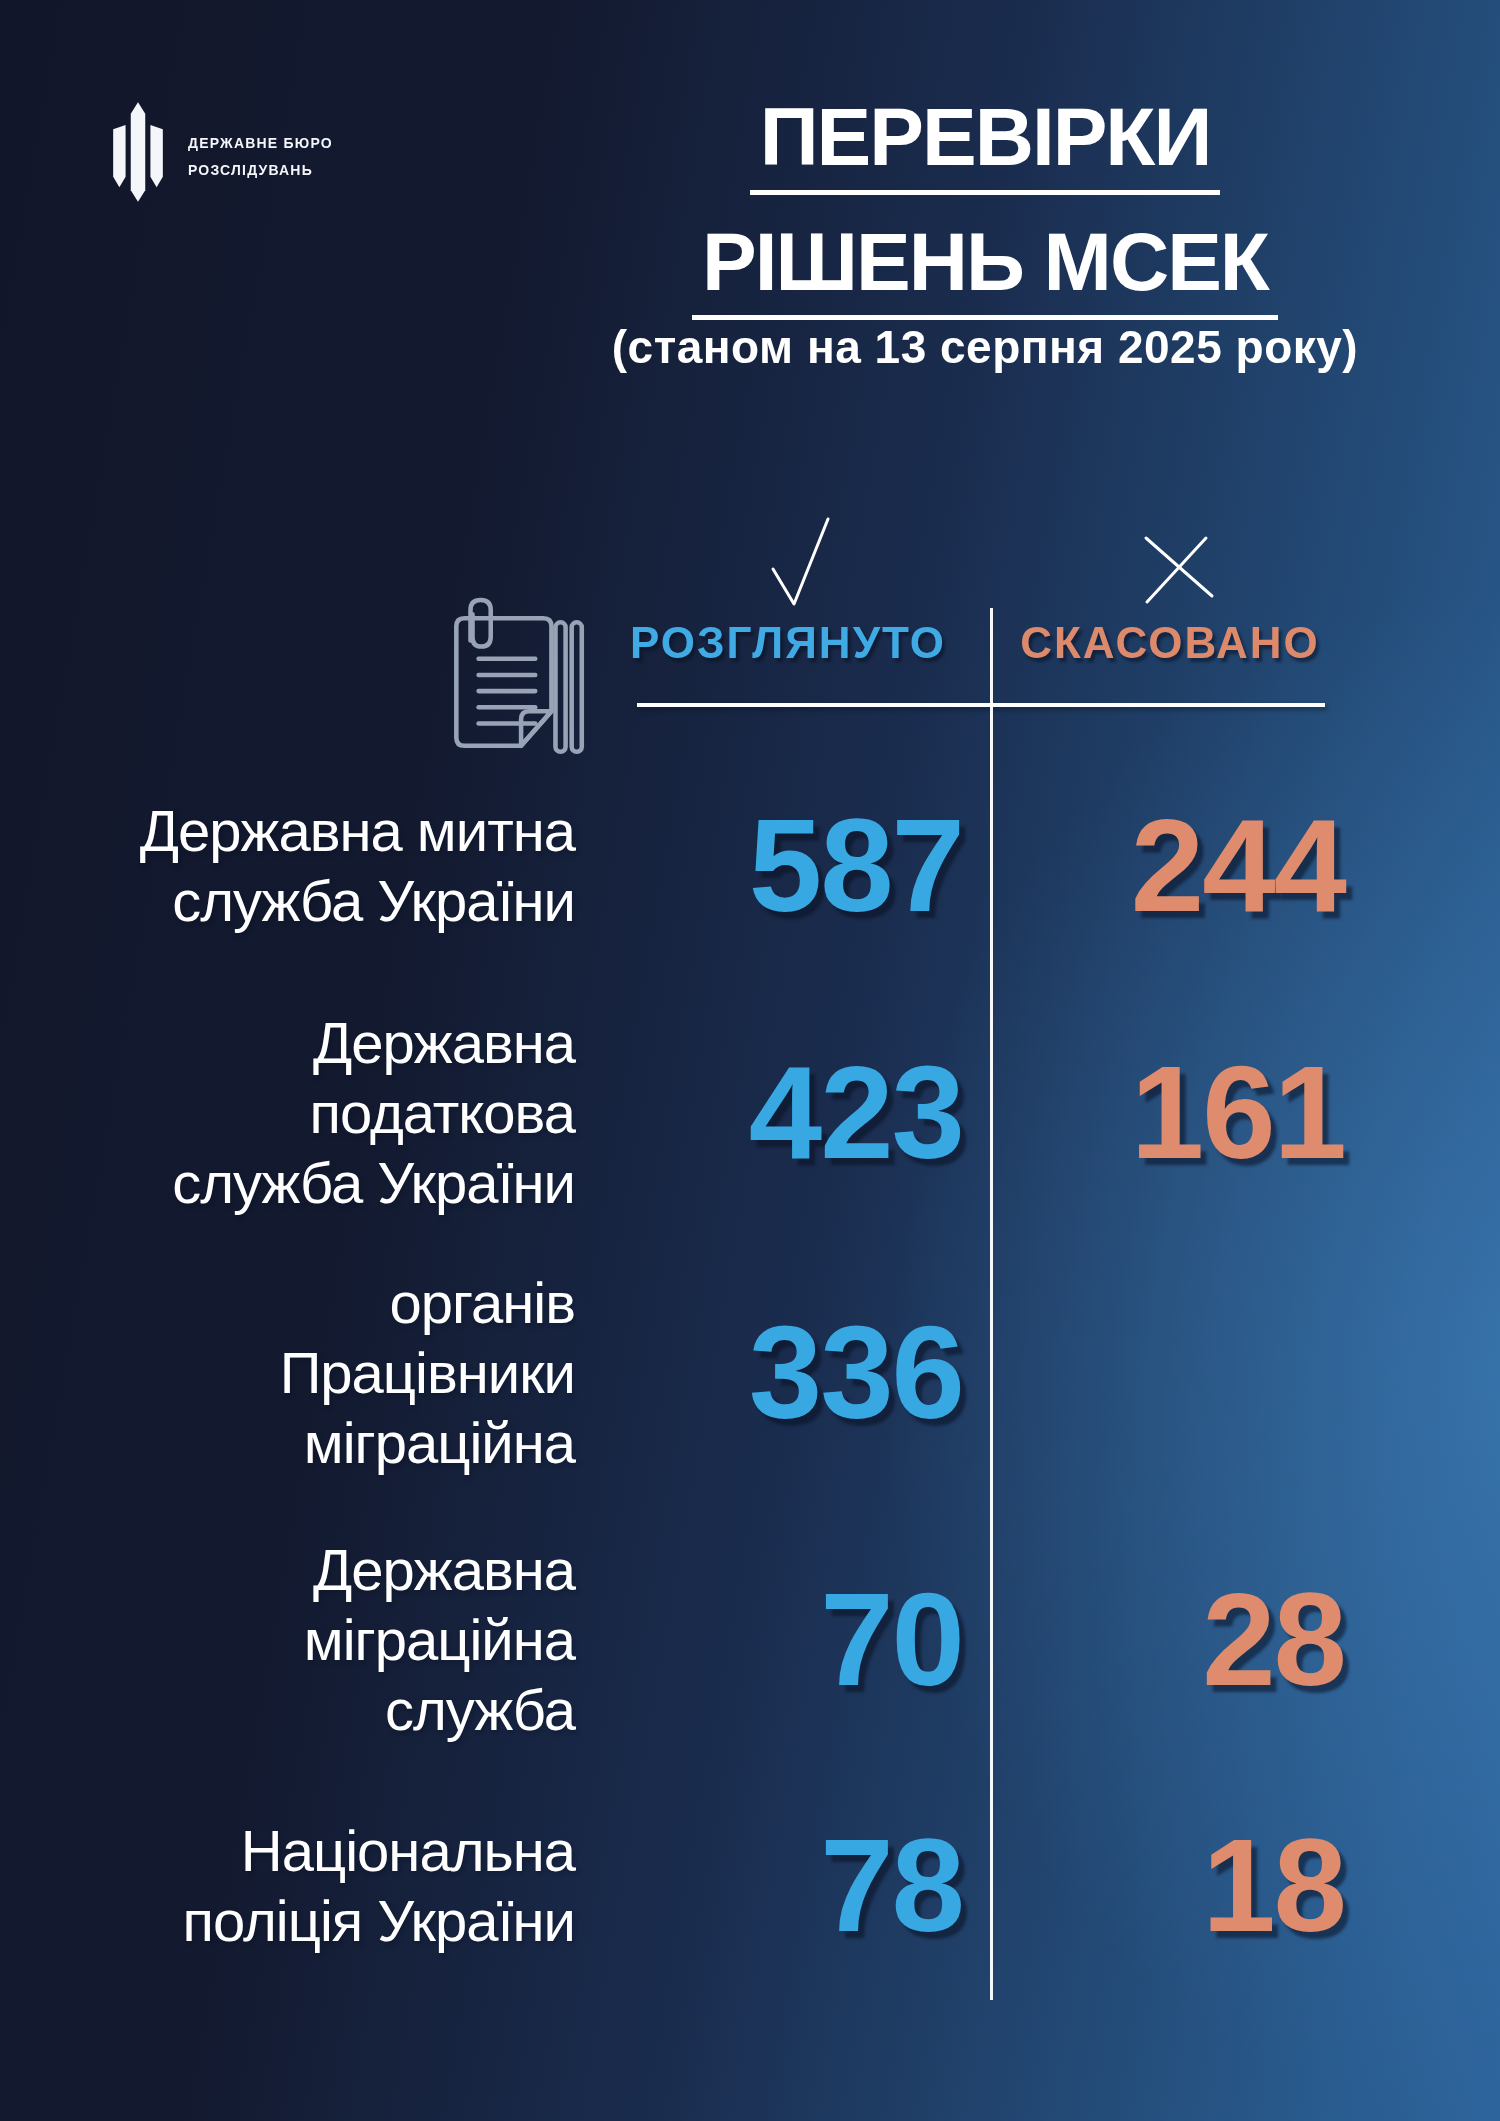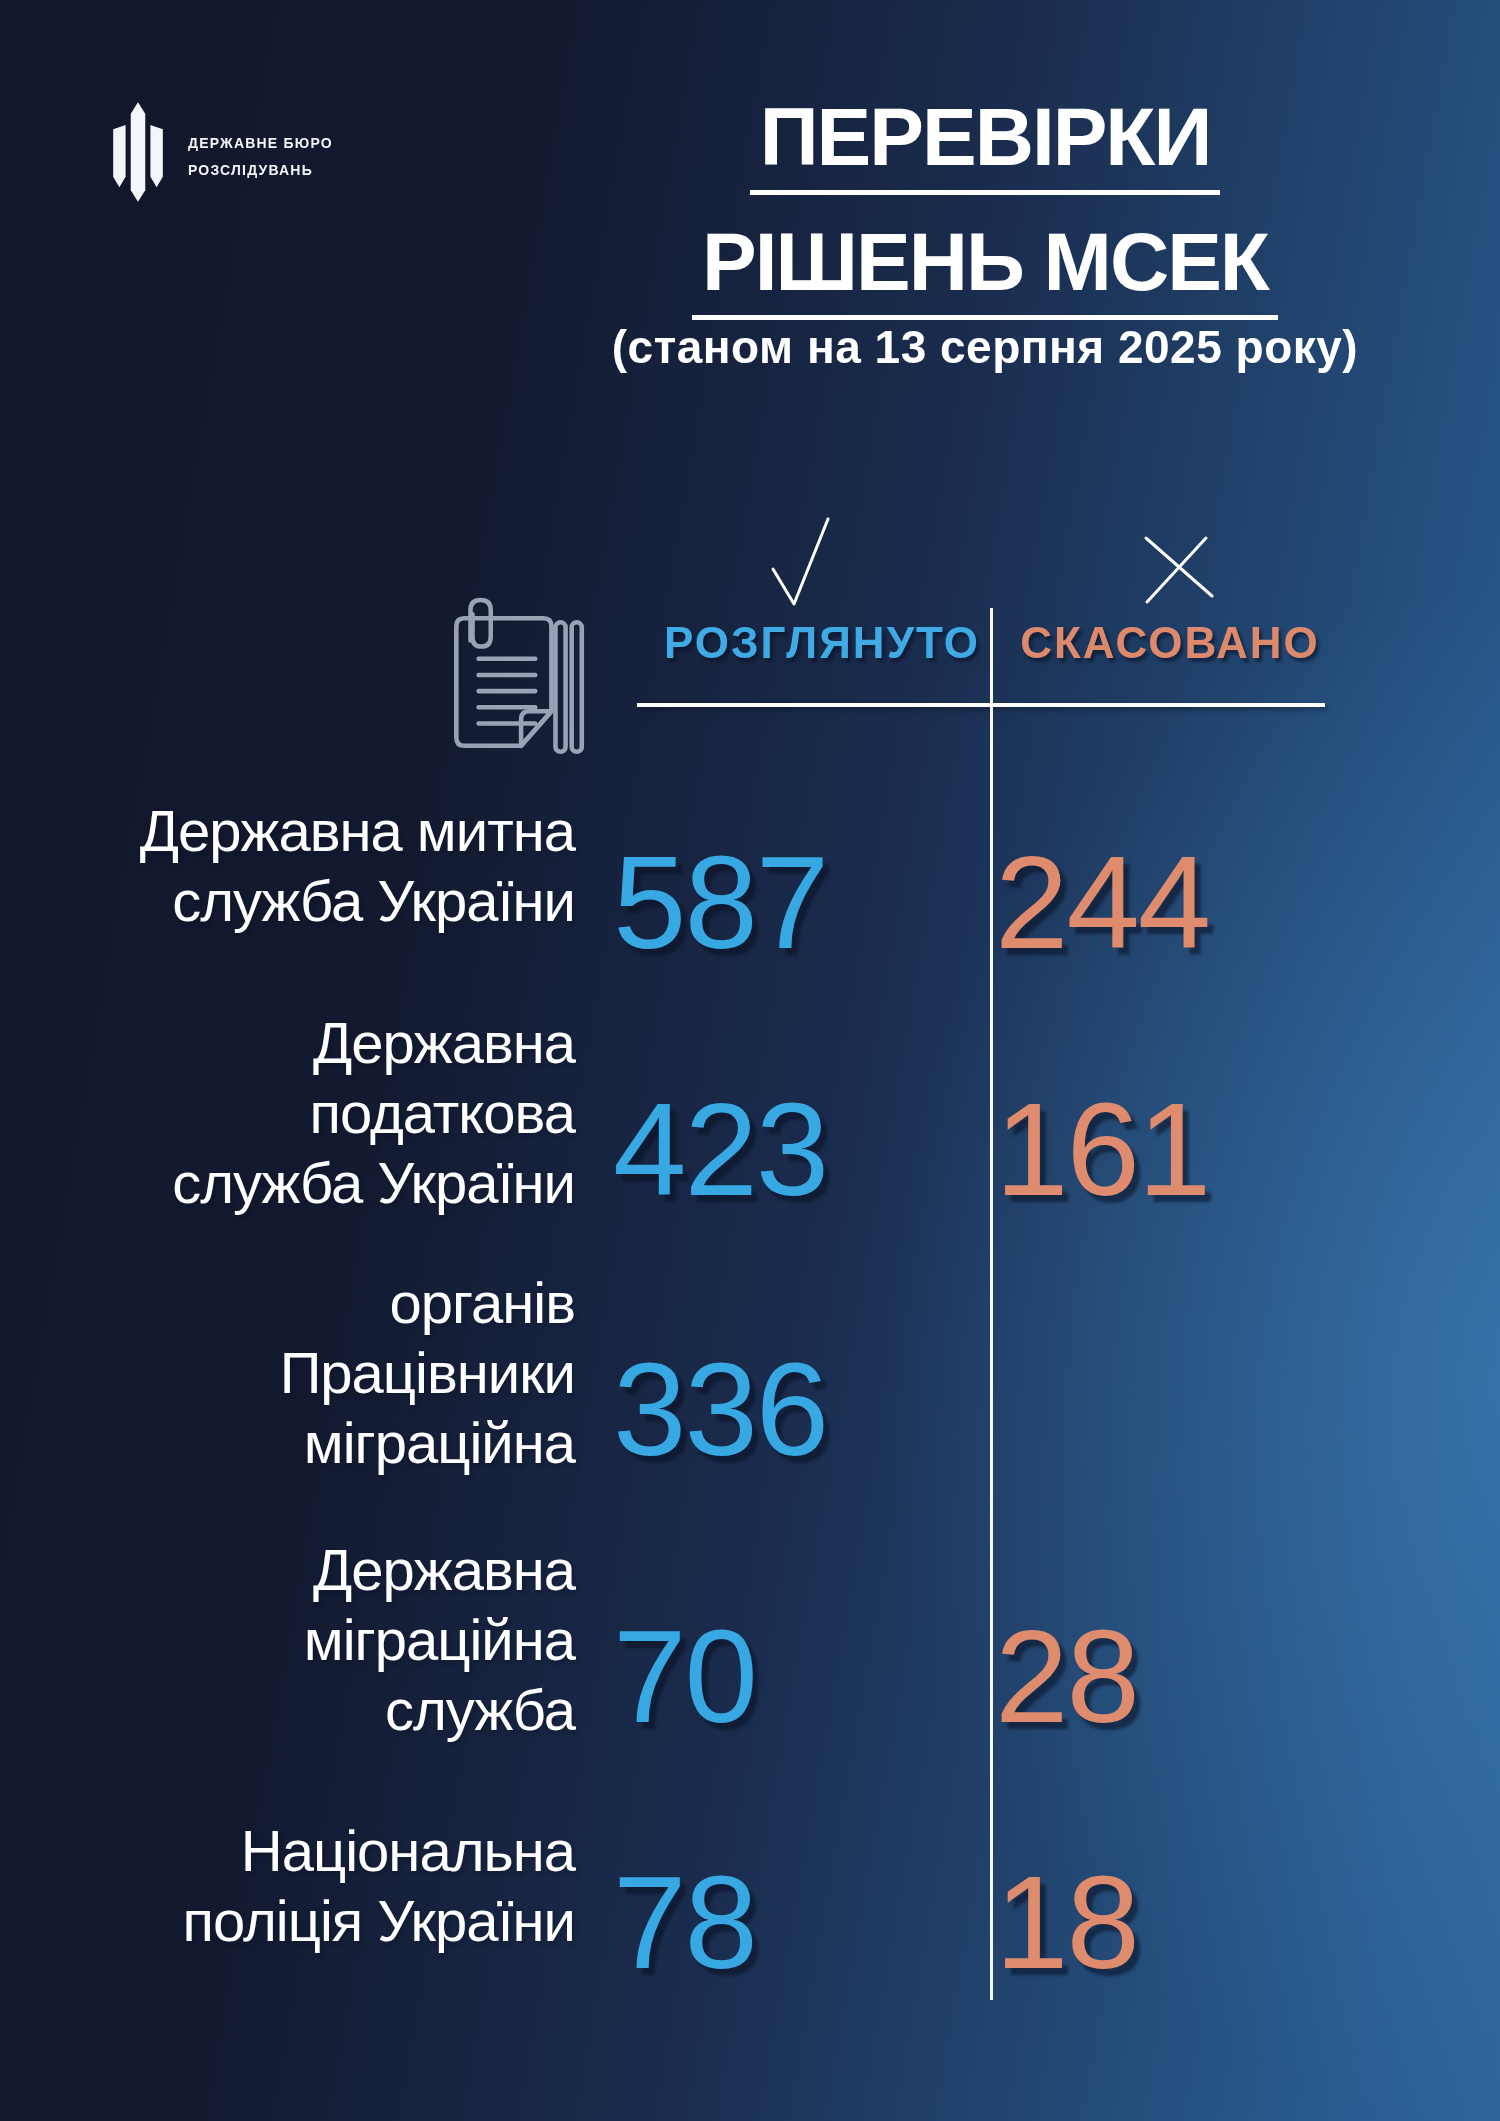--- a/index.html
+++ b/index.html
@@ -17,39 +17,39 @@
   
   .title-block{position:absolute;left:560px;top:96px;width:850px;text-align:center;}
   .t-line{display:inline-block;font-weight:700;font-size:82px;line-height:1;
     letter-spacing:-2px;color:#fff;padding:0 10px 12px;border-bottom:5px solid #fff;}
   .t-line2{margin-top:26px;}
   .subtitle{font-size:46px;font-weight:700;letter-spacing:.5px;color:#fff;}
   
   .col-head{position:absolute;top:620px;height:46px;line-height:46px;width:350px;
     text-align:center;font-size:44px;font-weight:700;letter-spacing:2px;
     text-shadow:3px 4px 3px rgba(9,17,34,.55);}
-  .head-reviewed{left:647px;color:#3FAAE4;}
+  .head-reviewed{left:613px;color:#3FAAE4;}
   .head-cancelled{left:995px;color:#DD8A6C;}
   
   .check-svg{position:absolute;left:758px;top:505px;}
   .x-svg{position:absolute;left:1136px;top:528px;}
   .doc-svg{position:absolute;left:438px;top:596px;}
   
   .v-divider{position:absolute;left:990px;top:608px;width:3px;height:1392px;
     background:rgba(255,255,255,.96);}
   .h-divider{position:absolute;left:637px;top:703px;width:688px;height:4px;background:#fff;
     box-shadow:2px 3px 4px rgba(9,17,34,.45);}
   
   .row{position:absolute;left:0;width:1500px;display:flex;align-items:center;}
   .row-label{position:absolute;left:100px;width:475px;text-align:right;
     font-size:58px;line-height:70px;font-weight:400;letter-spacing:-1px;color:#fff;
     top:50%;transform:translateY(-50%);text-shadow:2px 3px 4px rgba(9,17,34,.35);}
-  .num{position:absolute;top:50%;transform:translateY(-50%);width:350px;text-align:left;
-    font-size:132px;font-weight:400;letter-spacing:-2px;line-height:1;
-    text-shadow:6px 7px 3px rgba(9,17,34,.55);margin-top:37px;}
+  .num{position:absolute;top:50%;transform:translateY(-50%);width:350px;text-align:right;
+    font-size:132px;font-weight:700;letter-spacing:-2px;line-height:1;
+    text-shadow:6px 7px 3px rgba(9,17,34,.55);}
   .num-reviewed{left:613px;color:#38A8E3;}
   .num-cancelled{left:995px;color:#DE8C6D;}
 </style>
 </head>
 <body>
 
 <div class="poster">
 
   <svg class="logo" viewBox="0 0 58 100" aria-hidden="true">
     <polygon fill="#f4f6fa" points="5,28 17,24 17,74 11,84 5,74"></polygon>

